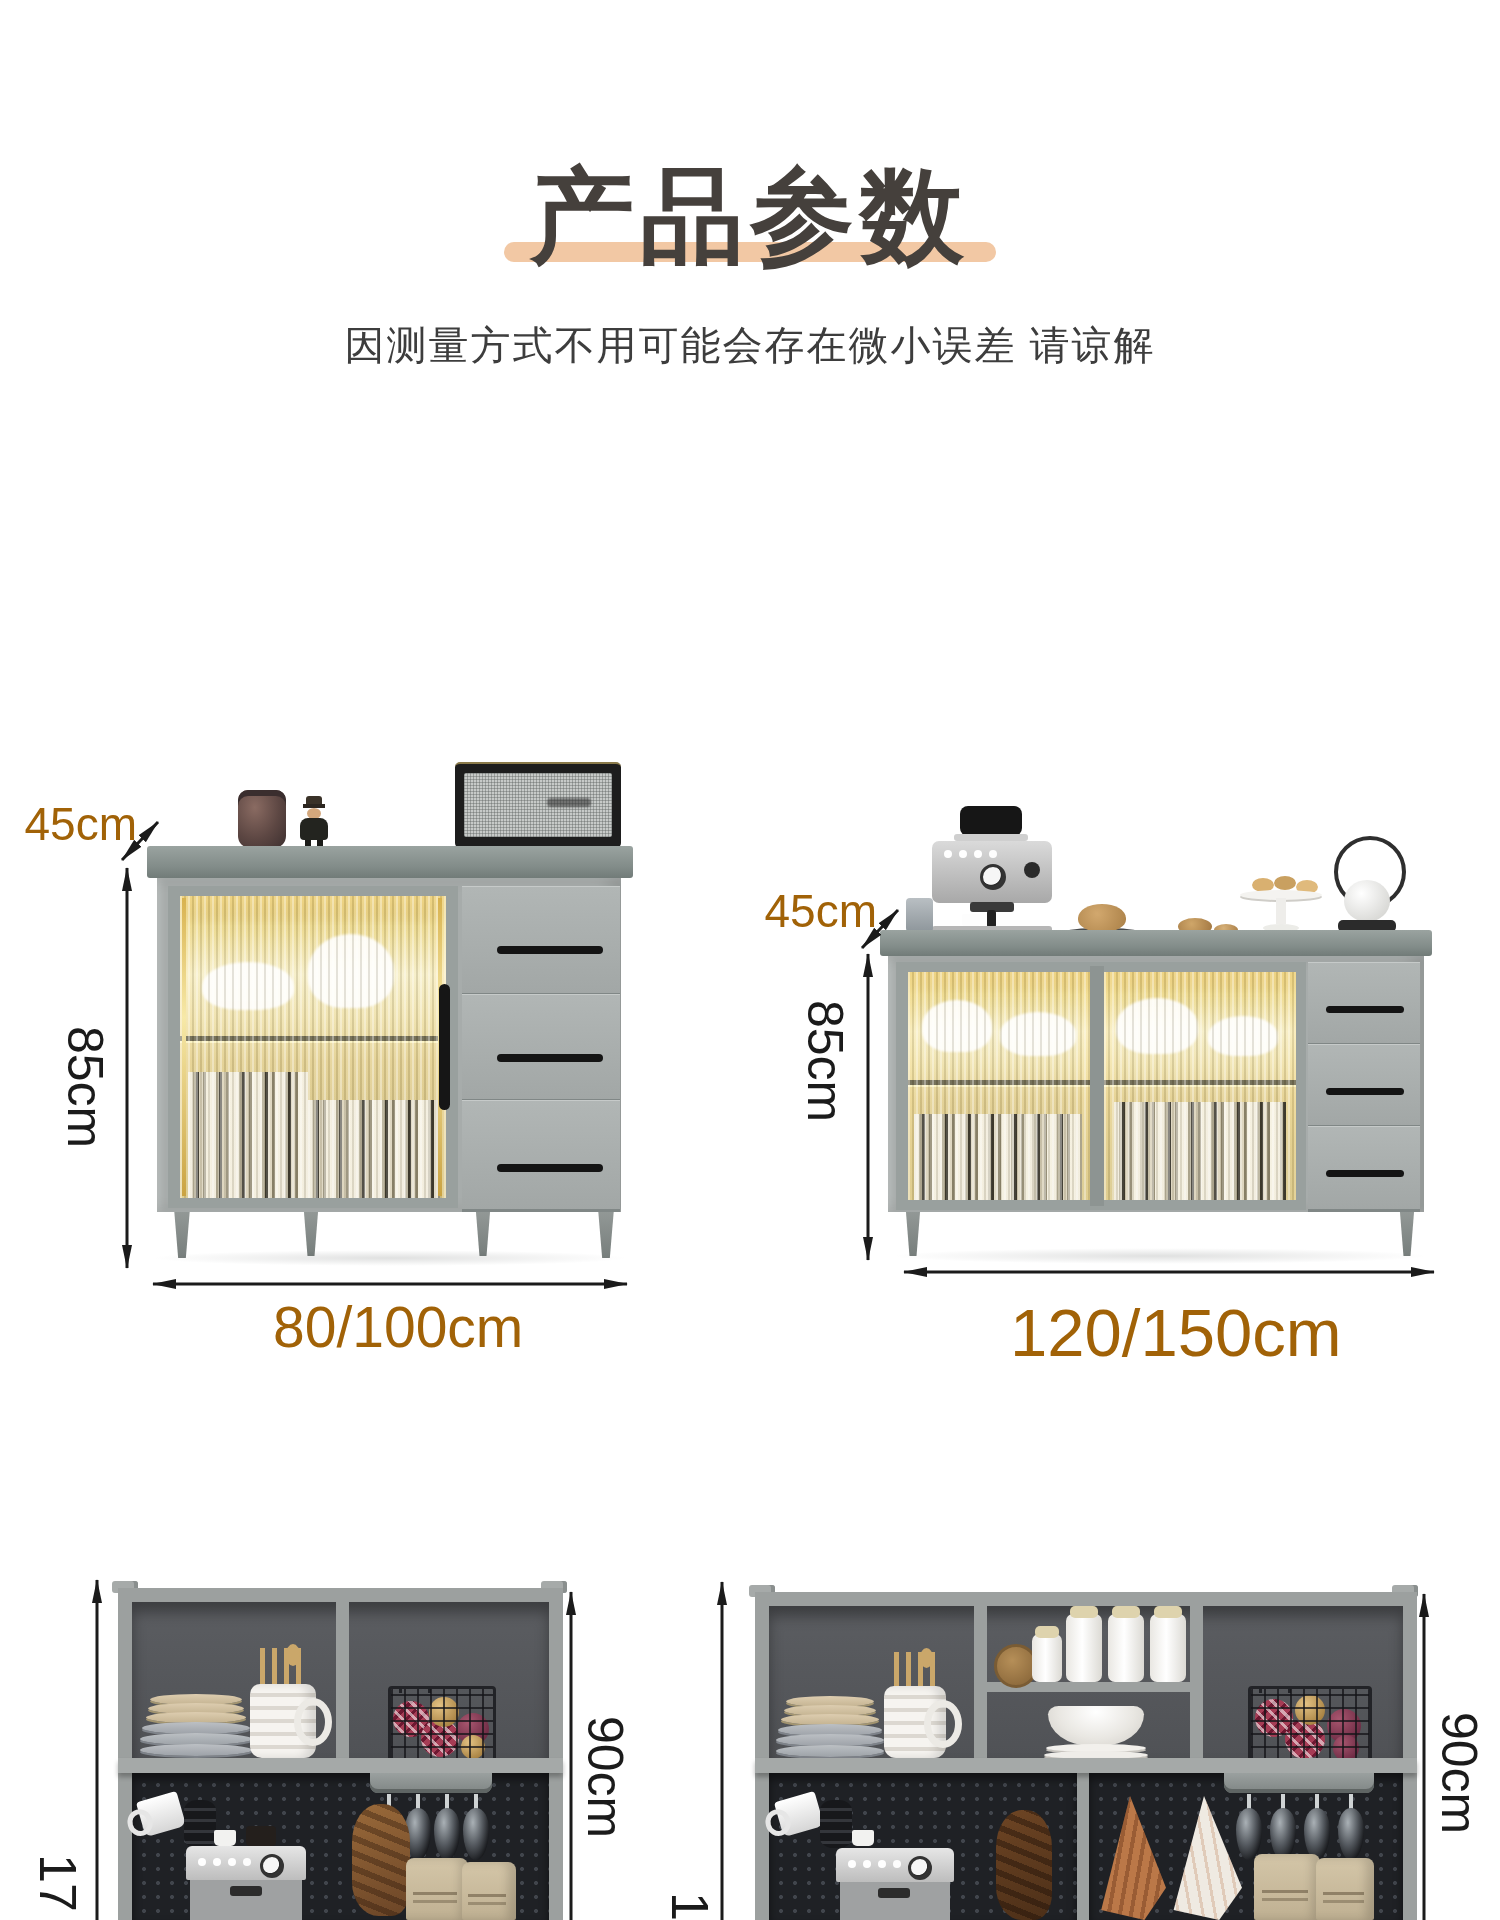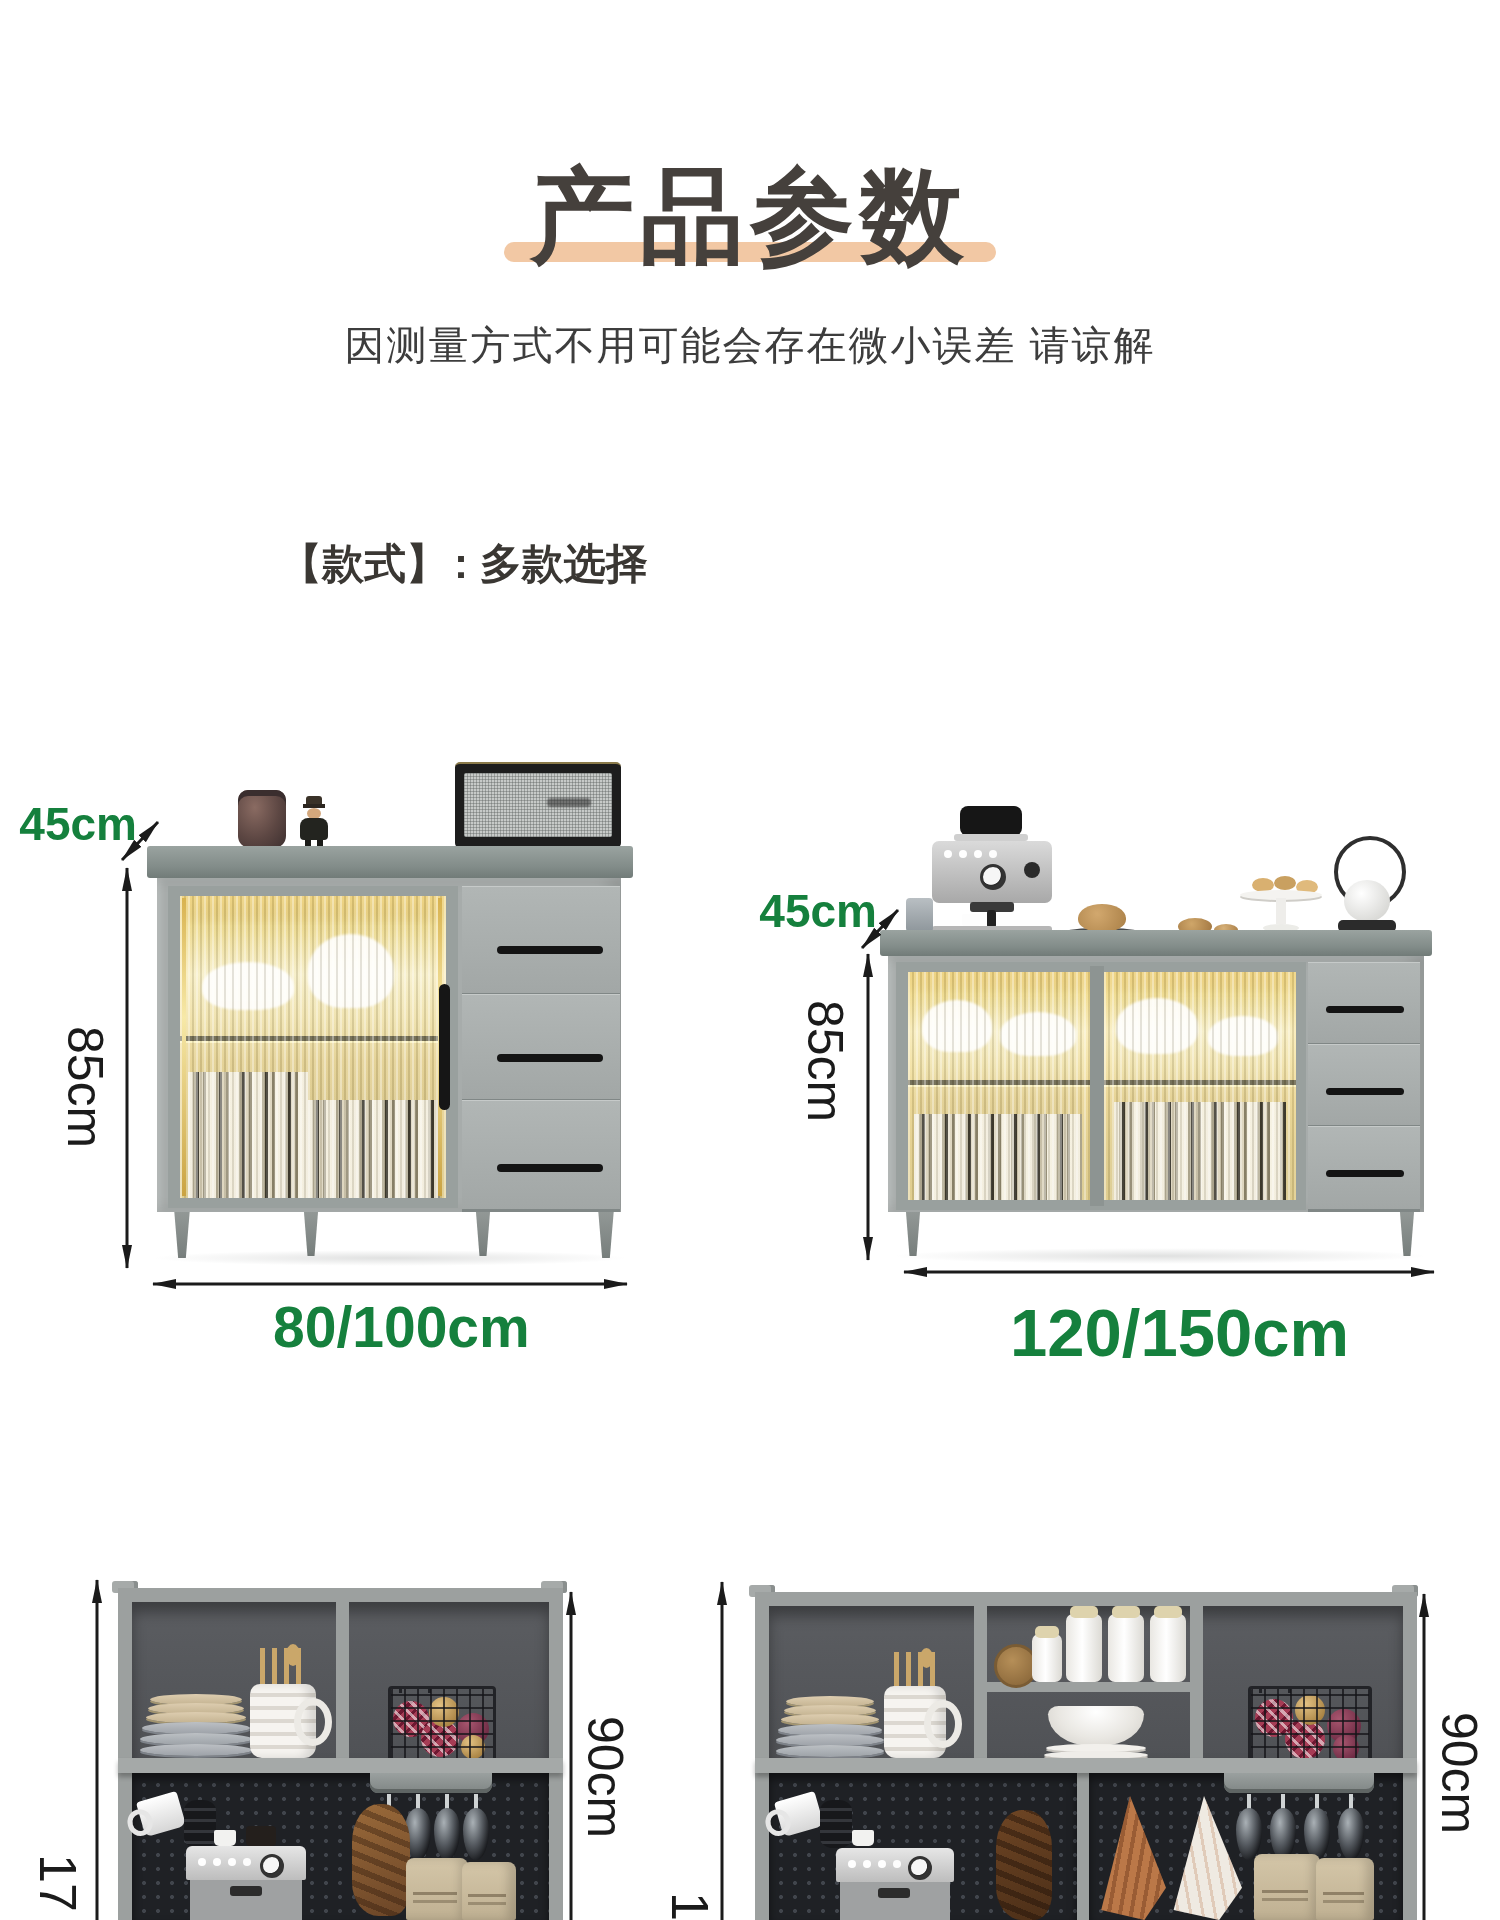--- a/index.html
+++ b/index.html
@@ -13,21 +13,21 @@
   .title-bar{left:50%;transform:translateX(-50%);top:242px;width:492px;height:20px;
              background:#f2c8a4;border-radius:10px;z-index:2;}
   .subtitle{left:0;right:0;top:318px;text-align:center;font-size:40px;font-weight:500;
             color:#3d3d3d;letter-spacing:2px;}
 
   
   .spec{font-size:42px;font-weight:600;color:#3a3733;white-space:nowrap;}
   .spec .v{font-weight:600;color:#3a3733;margin-left:6px;}
 
   
-  .dim{color:#15803d;font-weight:700;white-space:nowrap;}
+  .dim{color:#a16207;font-weight:400;white-space:nowrap;}
   .dim-v{color:#1b1b1b;font-weight:400;writing-mode:vertical-rl;text-orientation:sideways;white-space:nowrap;}
 
   
   .ctop{background:linear-gradient(180deg,#9aa3a0,#828c89 65%,#717b78);border-radius:3px;}
   .cbody{background:#a7acab;box-shadow:inset -12px 0 16px rgba(0,0,0,.12),inset 4px 0 6px rgba(255,255,255,.18);}
   .gframe{background:#99a09e;}
   .glass{background:linear-gradient(180deg,#c9a94e 0%,#ecd98d 10%,#f7efc8 26%,#f0e3ae 40%,#e4d193 55%,#d8c688 75%,#cfbf85 100%);
          box-shadow:inset 0 14px 22px rgba(255,230,150,.75);overflow:hidden;}
   .flute{left:0;top:0;right:0;bottom:0;
          background:repeating-linear-gradient(90deg,rgba(255,255,255,.40) 0 2px,rgba(255,255,255,.05) 2px 4px,rgba(70,60,30,.14) 4px 6px,rgba(255,255,255,.12) 6px 8px);}
@@ -83,21 +83,20 @@
 </style>
 </head>
 <body>
 
 <div id="canvas">
 
   <div class="a title-bar"></div>
   <div class="a title">产品参数</div>
   <div class="a subtitle">因测量方式不用可能会存在微小误差 请谅解</div>
 
-  <div class="a spec" style="left:280px;top:536px;"><span>【款式】</span><span class="v">: 多款选择</span></div>
 
   <div class="a" style="left:0;top:0;width:0;height:0;">
 
     <div class="a" style="left:238px;top:790px;width:48px;height:58px;background:radial-gradient(ellipse at 35% 30%,#8a6b62,#5d4743 55%,#3c2f2f);border-radius:10px 10px 12px 12px;box-shadow:inset 0 6px 0 #3a2e2e;"></div>
     <div class="a" style="left:296px;top:796px;width:36px;height:50px;">
       <div class="a" style="left:10px;top:0;width:16px;height:9px;background:#3a3228;border-radius:3px 3px 0 0;"></div>
       <div class="a" style="left:7px;top:8px;width:22px;height:4px;background:#2c2620;"></div>
       <div class="a" style="left:11px;top:12px;width:14px;height:11px;background:#d3a77c;border-radius:50%;"></div>
       <div class="a" style="left:4px;top:22px;width:28px;height:22px;background:#23241f;border-radius:8px 8px 4px 4px;"></div>
       <div class="a" style="left:9px;top:44px;width:6px;height:6px;background:#1b1b18;"></div>

